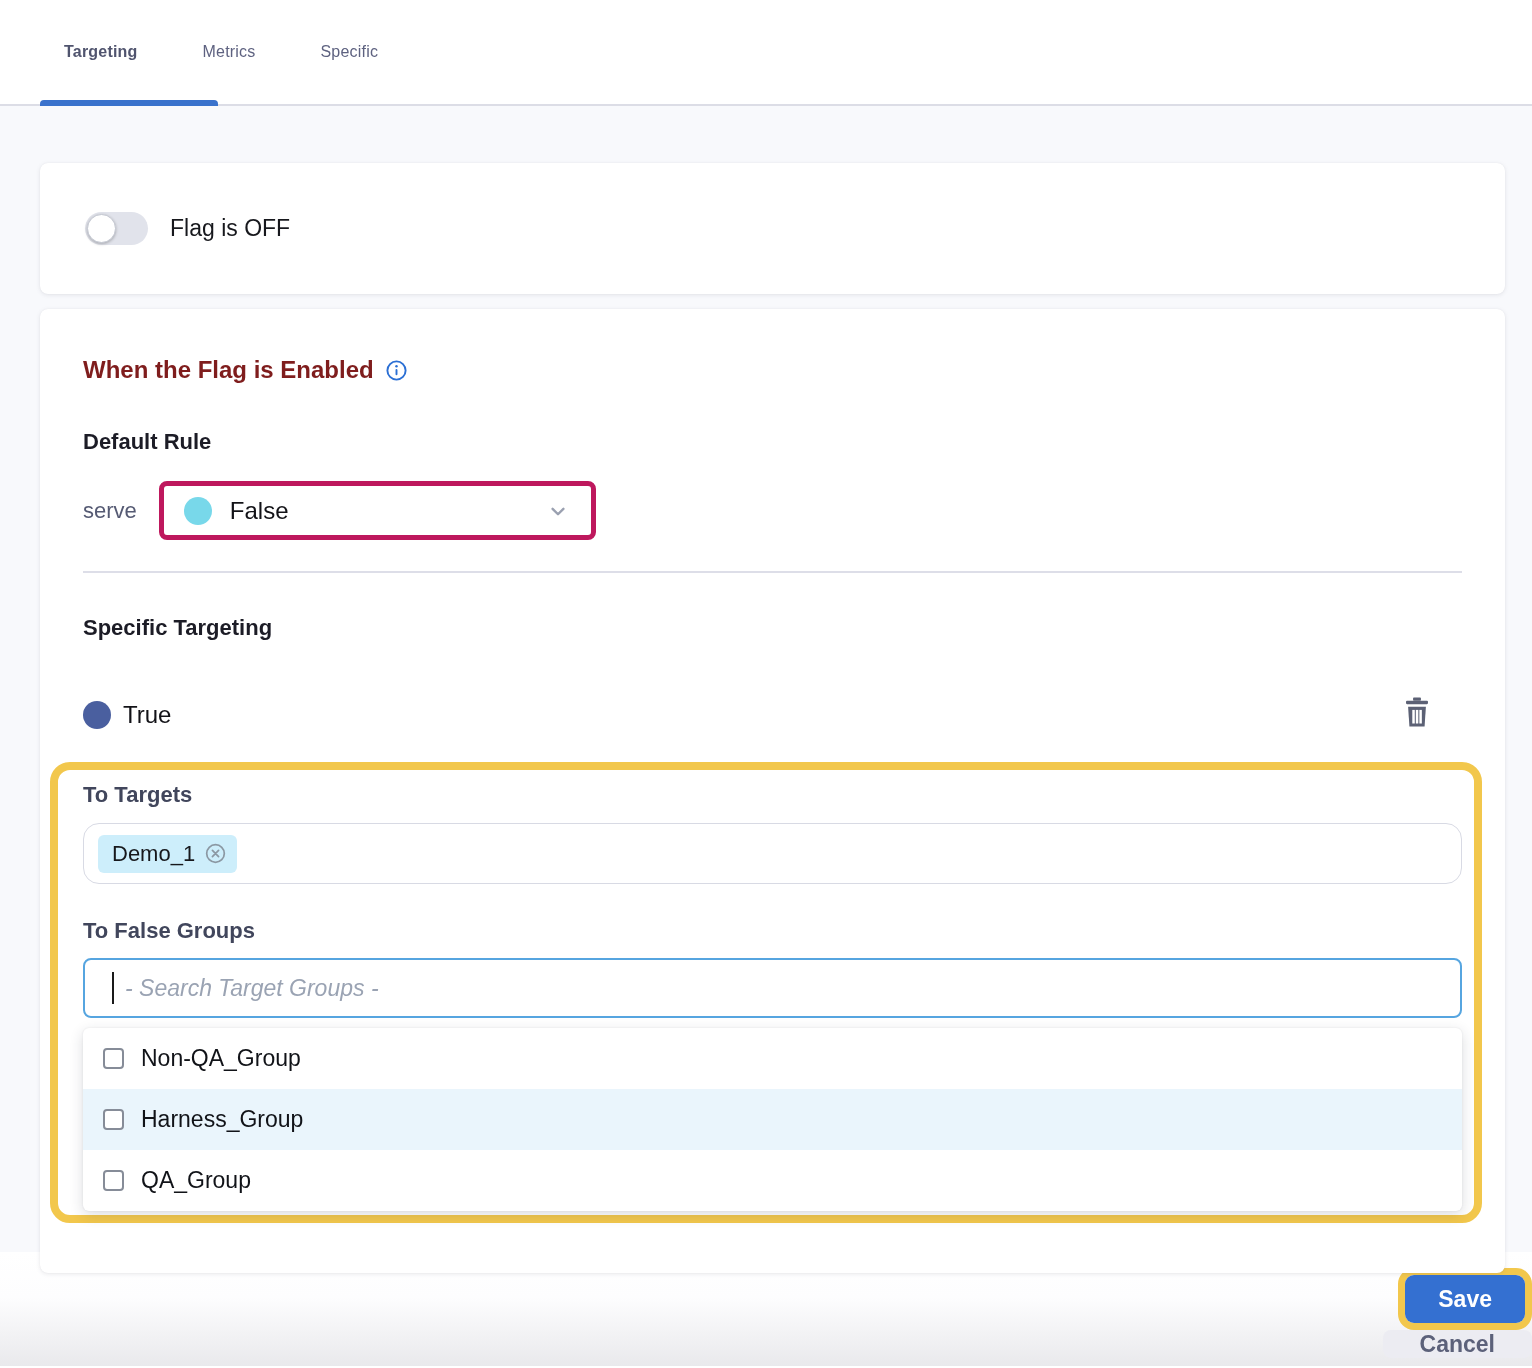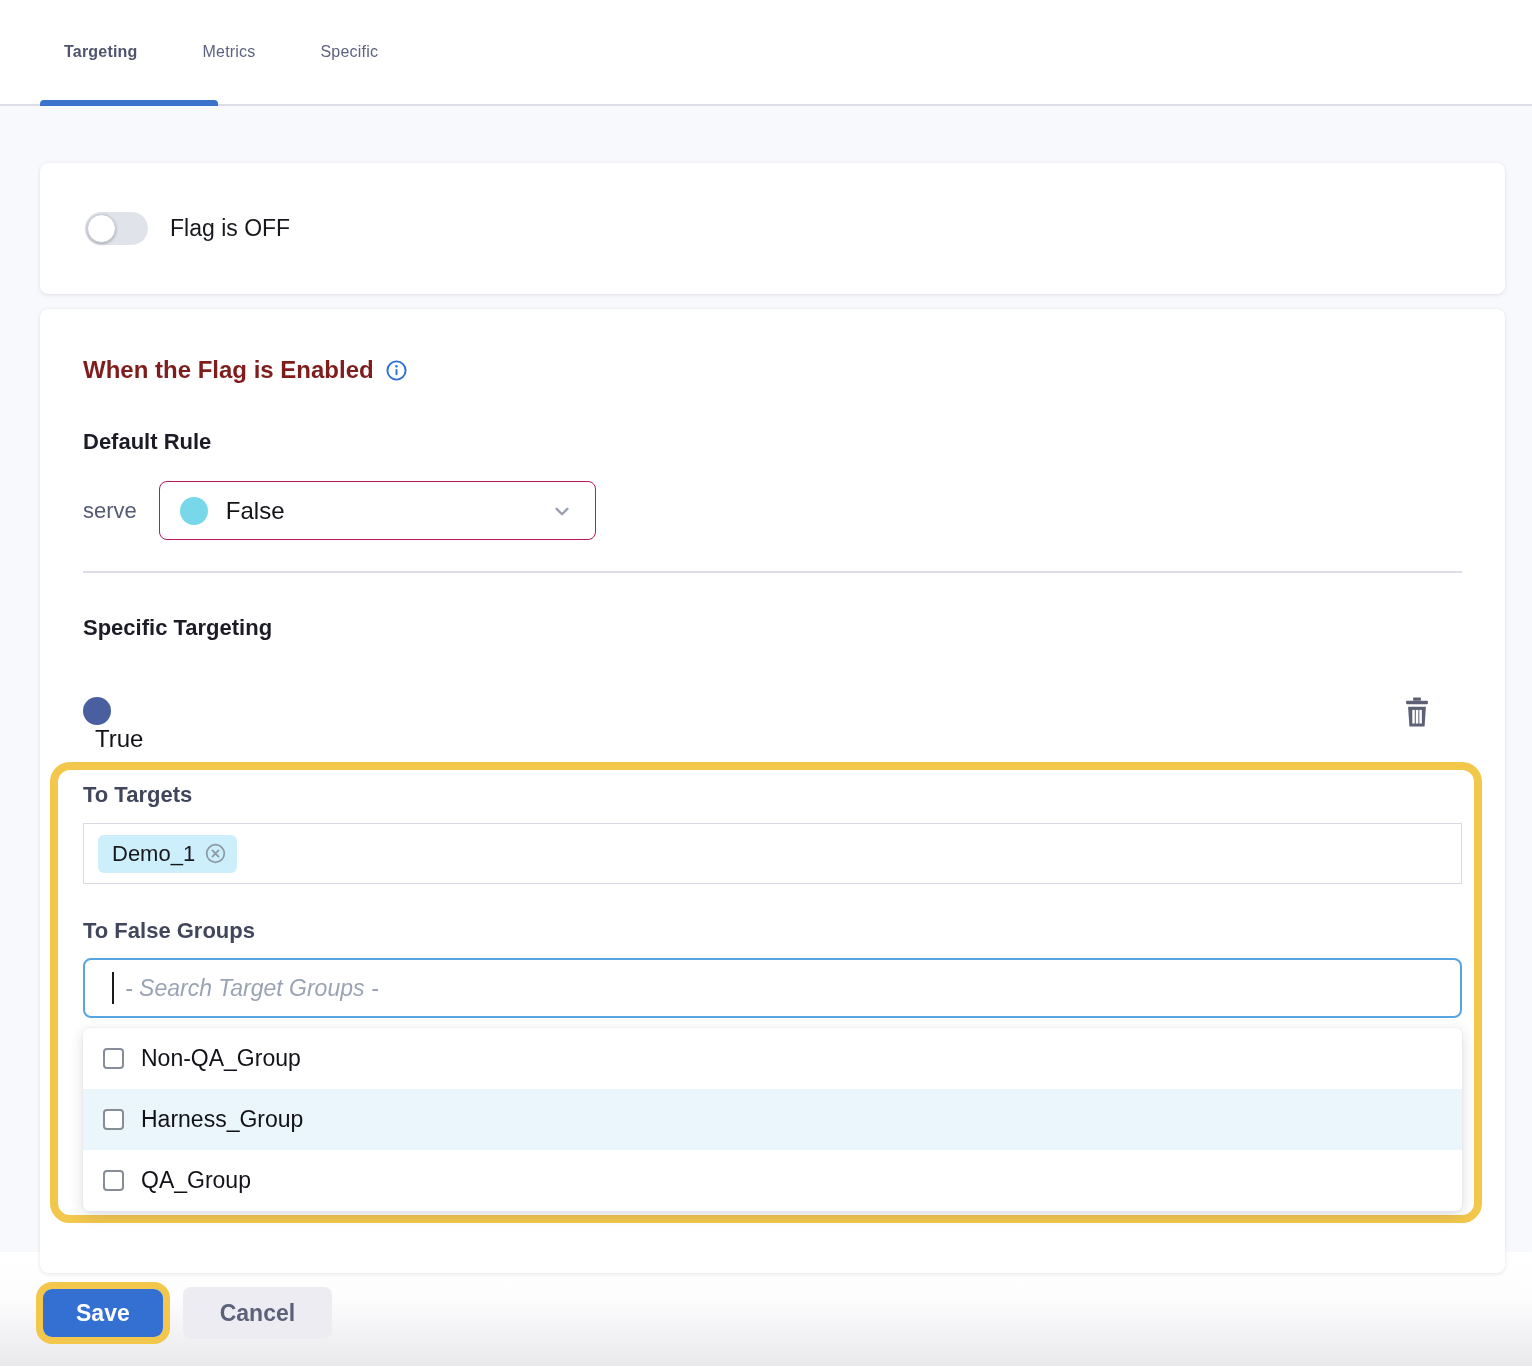--- a/index.html
+++ b/index.html
@@ -57,45 +57,45 @@
   .section-title {
     margin: 0 0 0 43px; font-size: 24px; font-weight: 700; color: #7f1d1d;
     display: flex; align-items: center; gap: 11px;
   }
   .sub-heading { margin: 45px 0 12px 43px; font-size: 22px; font-weight: 700; color: #1c1c26; }
 
   .serve-row { display: flex; align-items: center; margin: 26px 0 0 43px; }
   .serve-label { font-size: 22px; color: #555a73; }
   .select-box {
     margin-left: 22px; width: 437px; height: 59px;
-    border: 1px solid #be185d; border-radius: 8px; background: #fff;
+    border: 5px solid #be185d; border-radius: 8px; background: #fff;
     display: flex; align-items: center; padding: 0 20px; cursor: pointer; justify-content: space-between;
   }
   .variation-dot { width: 28px; height: 28px; border-radius: 50%; flex: 0 0 auto; }
   .select-value { margin-left: 18px; font-size: 24px; color: #121217; flex: 1; }
 
   .divider { margin: 31px 43px 0 43px; border-top: 2px solid #dddee8; }
 
   .specific-heading { margin: 42px 0 0 43px; font-size: 22px; font-weight: 700; color: #1c1c26; }
 
-  .true-row { display: flex; align-items: flex-start; margin: 56px 0 0 43px; height: 32px; position: relative; flex-direction: column; }
+  .true-row { display: flex; align-items: flex-end; margin: 56px 0 0 43px; height: 32px; position: relative; }
   .true-label { margin-left: 12px; font-size: 24px; color: #121217; }
   .trash-btn { position: absolute; right: 72px; top: -2px; width: 32px; height: 34px; cursor: pointer; background: none; border: none; padding: 0; }
 
   
   .highlight-box {
     margin: 33px 23px 0 10px;
     border: 8px solid #f2c74c; border-radius: 20px;
     padding: 12px 12px 4px 25px;
   }
   .field-label { font-size: 22px; font-weight: 700; color: #41465c; }
 
   .targets-field {
     margin-top: 15px; height: 61px;
-    border: 1px solid #d8dae4; border-radius: 0; background: #fff;
+    border: 1px solid #d8dae4; border-radius: 16px; background: #fff;
     display: flex; align-items: center; padding: 0 14px;
   }
   .chip {
     display: inline-flex; align-items: center; gap: 9px;
     background: #cdeefb; border-radius: 6px;
     padding: 0 10px 0 14px; height: 38px;
     font-size: 22px; color: #17181c;
   }
   .chip-remove { width: 23px; height: 23px; cursor: pointer; display: inline-flex; }
 
@@ -128,21 +128,21 @@
   .option-checkbox {
     appearance: none; -webkit-appearance: none;
     width: 21px; height: 21px; margin: 0;
     border: 2px solid #868c98; border-radius: 4px; background: #fff; cursor: pointer;
   }
 
   
   .footer {
     height: 114px;
     background: linear-gradient(180deg, #ffffff 0%, #fdfdfe 40%, #e9e9ec 100%);
-    display: flex; align-items: center; padding: 16px 0 8px 36px;
+    display: flex; align-items: flex-end; padding: 16px 0 8px 36px; flex-direction: column;
   }
   .save-ring { border: 7px solid #f2c74c; border-radius: 16px; display: inline-block; }
   .save-btn {
     display: block; height: 48px; padding: 0 33px;
     background: #3470d1; color: #fff; font-size: 23px; font-weight: 700;
     font-family: inherit; border: none; border-radius: 9px; cursor: pointer;
   }
   .cancel-btn {
     margin-left: 13px; height: 52px; padding: 0 37px;
     background: #ececf2; color: #5c617a; font-size: 23px; font-weight: 700;

